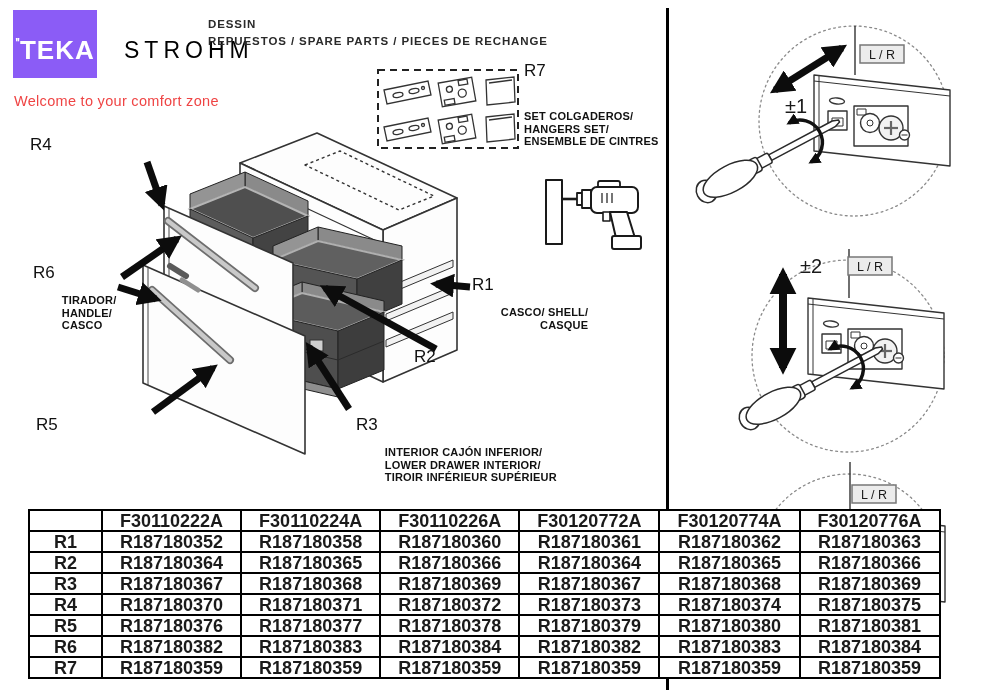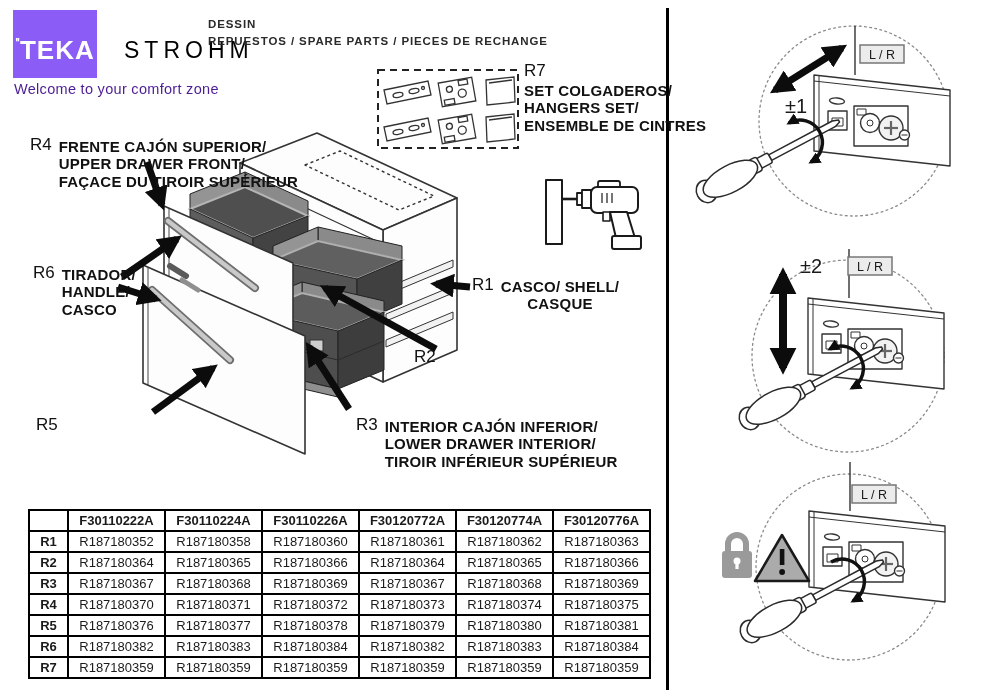--- a/index.html
+++ b/index.html
@@ -6,50 +6,50 @@
   #stage{position:relative;width:990px;height:700px;background:#fff;overflow:hidden;
          font-family:"Liberation Sans",sans-serif;color:#1a1a1a;}
 
   
   .logo-square{position:absolute;left:13px;top:10px;width:84px;height:68px;background:#8b5cf6;}
   .logo-word{position:absolute;left:0;right:0;bottom:15px;text-align:center;color:#fff;
              font-weight:700;font-size:26px;letter-spacing:1px;line-height:1;}
   .logo-tick{font-size:12px;vertical-align:12px;letter-spacing:-1px;margin-right:1px;}
   .brand-name{position:absolute;left:108px;top:37px;font-size:23px;letter-spacing:5px;
               color:#000000;font-weight:400;margin-left:16px;}
-  .tagline{position:absolute;left:14px;top:81px;font-size:14.5px;color:#4c1d95;letter-spacing:.3px;}
+  .tagline{position:absolute;left:14px;top:93px;font-size:14.5px;color:#ef4444;letter-spacing:.3px;}
 
   
   .doc-header{position:absolute;left:208px;top:16px;font-size:11.5px;font-weight:700;
               letter-spacing:.9px;color:#2a2a2a;line-height:1.5;}
 
   
   .divider{position:absolute;left:666px;top:8px;width:3px;height:682px;background:#000;}
 
   
   .part-label{position:absolute;display:flex;gap:7px;align-items:flex-start;z-index:5;}
   .part-label.column{flex-direction:column;gap:1px;}
   .pid{font-size:17px;font-weight:400;color:#111;line-height:1;}
-  .ptext{font-size:15px;font-weight:700;letter-spacing:.2px;line-height:1.15;
-         white-space:pre-line;color:#111;padding-top:2px;}
-  .ptext.center{text-align:center;}
+  .ptext{font-size:11px;font-weight:700;letter-spacing:.2px;line-height:1.15;
+         white-space:pre-line;color:#111;padding-top:2px;margin-top:28px;}
+  .ptext.center{text-align:right;}
 
   
   #main-svg{position:absolute;left:10px;top:50px;}
   #right-svg{position:absolute;left:666px;top:0;}
   .dotcircle{fill:none;stroke:#8a8a8a;stroke-width:1.3;stroke-dasharray:1.8 3.4;stroke-linecap:round;}
   .svgtext{font-family:"Liberation Sans",sans-serif;fill:#1a1a1a;}
 
   
   #parts-table{position:absolute;left:28px;top:509px;border-collapse:collapse;
                table-layout:fixed;background:#fff;z-index:6;}
   #parts-table th,#parts-table td{border:2px solid #000;height:19px;text-align:center;
-               vertical-align:middle;font-size:13px;padding:0 0;line-height:1;}
+               vertical-align:middle;font-size:18px;padding:0 17px;line-height:1;}
   #parts-table th{font-weight:700;}
-  #parts-table td{font-weight:400;letter-spacing:0;}
+  #parts-table td{font-weight:700;letter-spacing:0;}
   #parts-table .rowlab{width:37px;font-weight:700;}
   #parts-table .c{width:95px;}
 </style>
 </head>
 <body>
 
 <div id="stage">
 
   <div class="logo-square">
     <div class="logo-word"><span class="logo-tick">''</span><span>TEKA</span></div>
@@ -178,23 +178,20 @@
       <line x1="108" y1="237" x2="146" y2="249" marker-end="url(#ah)"></line>
       <line x1="143" y1="362" x2="203" y2="318" marker-end="url(#ah)"></line>
       <line x1="460" y1="237" x2="426" y2="234" marker-end="url(#ah)"></line>
       <line x1="426" y1="299" x2="315" y2="238" marker-end="url(#ah)"></line>
       <line x1="339" y1="359" x2="299" y2="297" marker-end="url(#ah)"></line>
     </g>
   </svg>
 
   <div class="part-label" style="left:30px;top:136px">
     <span class="pid">R4</span>
-    <span class="ptext">FRENTE CAJÓN SUPERIOR/
-UPPER DRAWER FRONT/
-FAÇACE DU TIROIR SUPÉRIEUR</span>
   </div>
   <div class="part-label" style="left:33px;top:264px">
     <span class="pid">R6</span>
     <span class="ptext">TIRADOR/
 HANDLE/
 CASCO</span>
   </div>
   <div class="part-label" style="left:36px;top:416px">
     <span class="pid">R5</span>
   </div>

